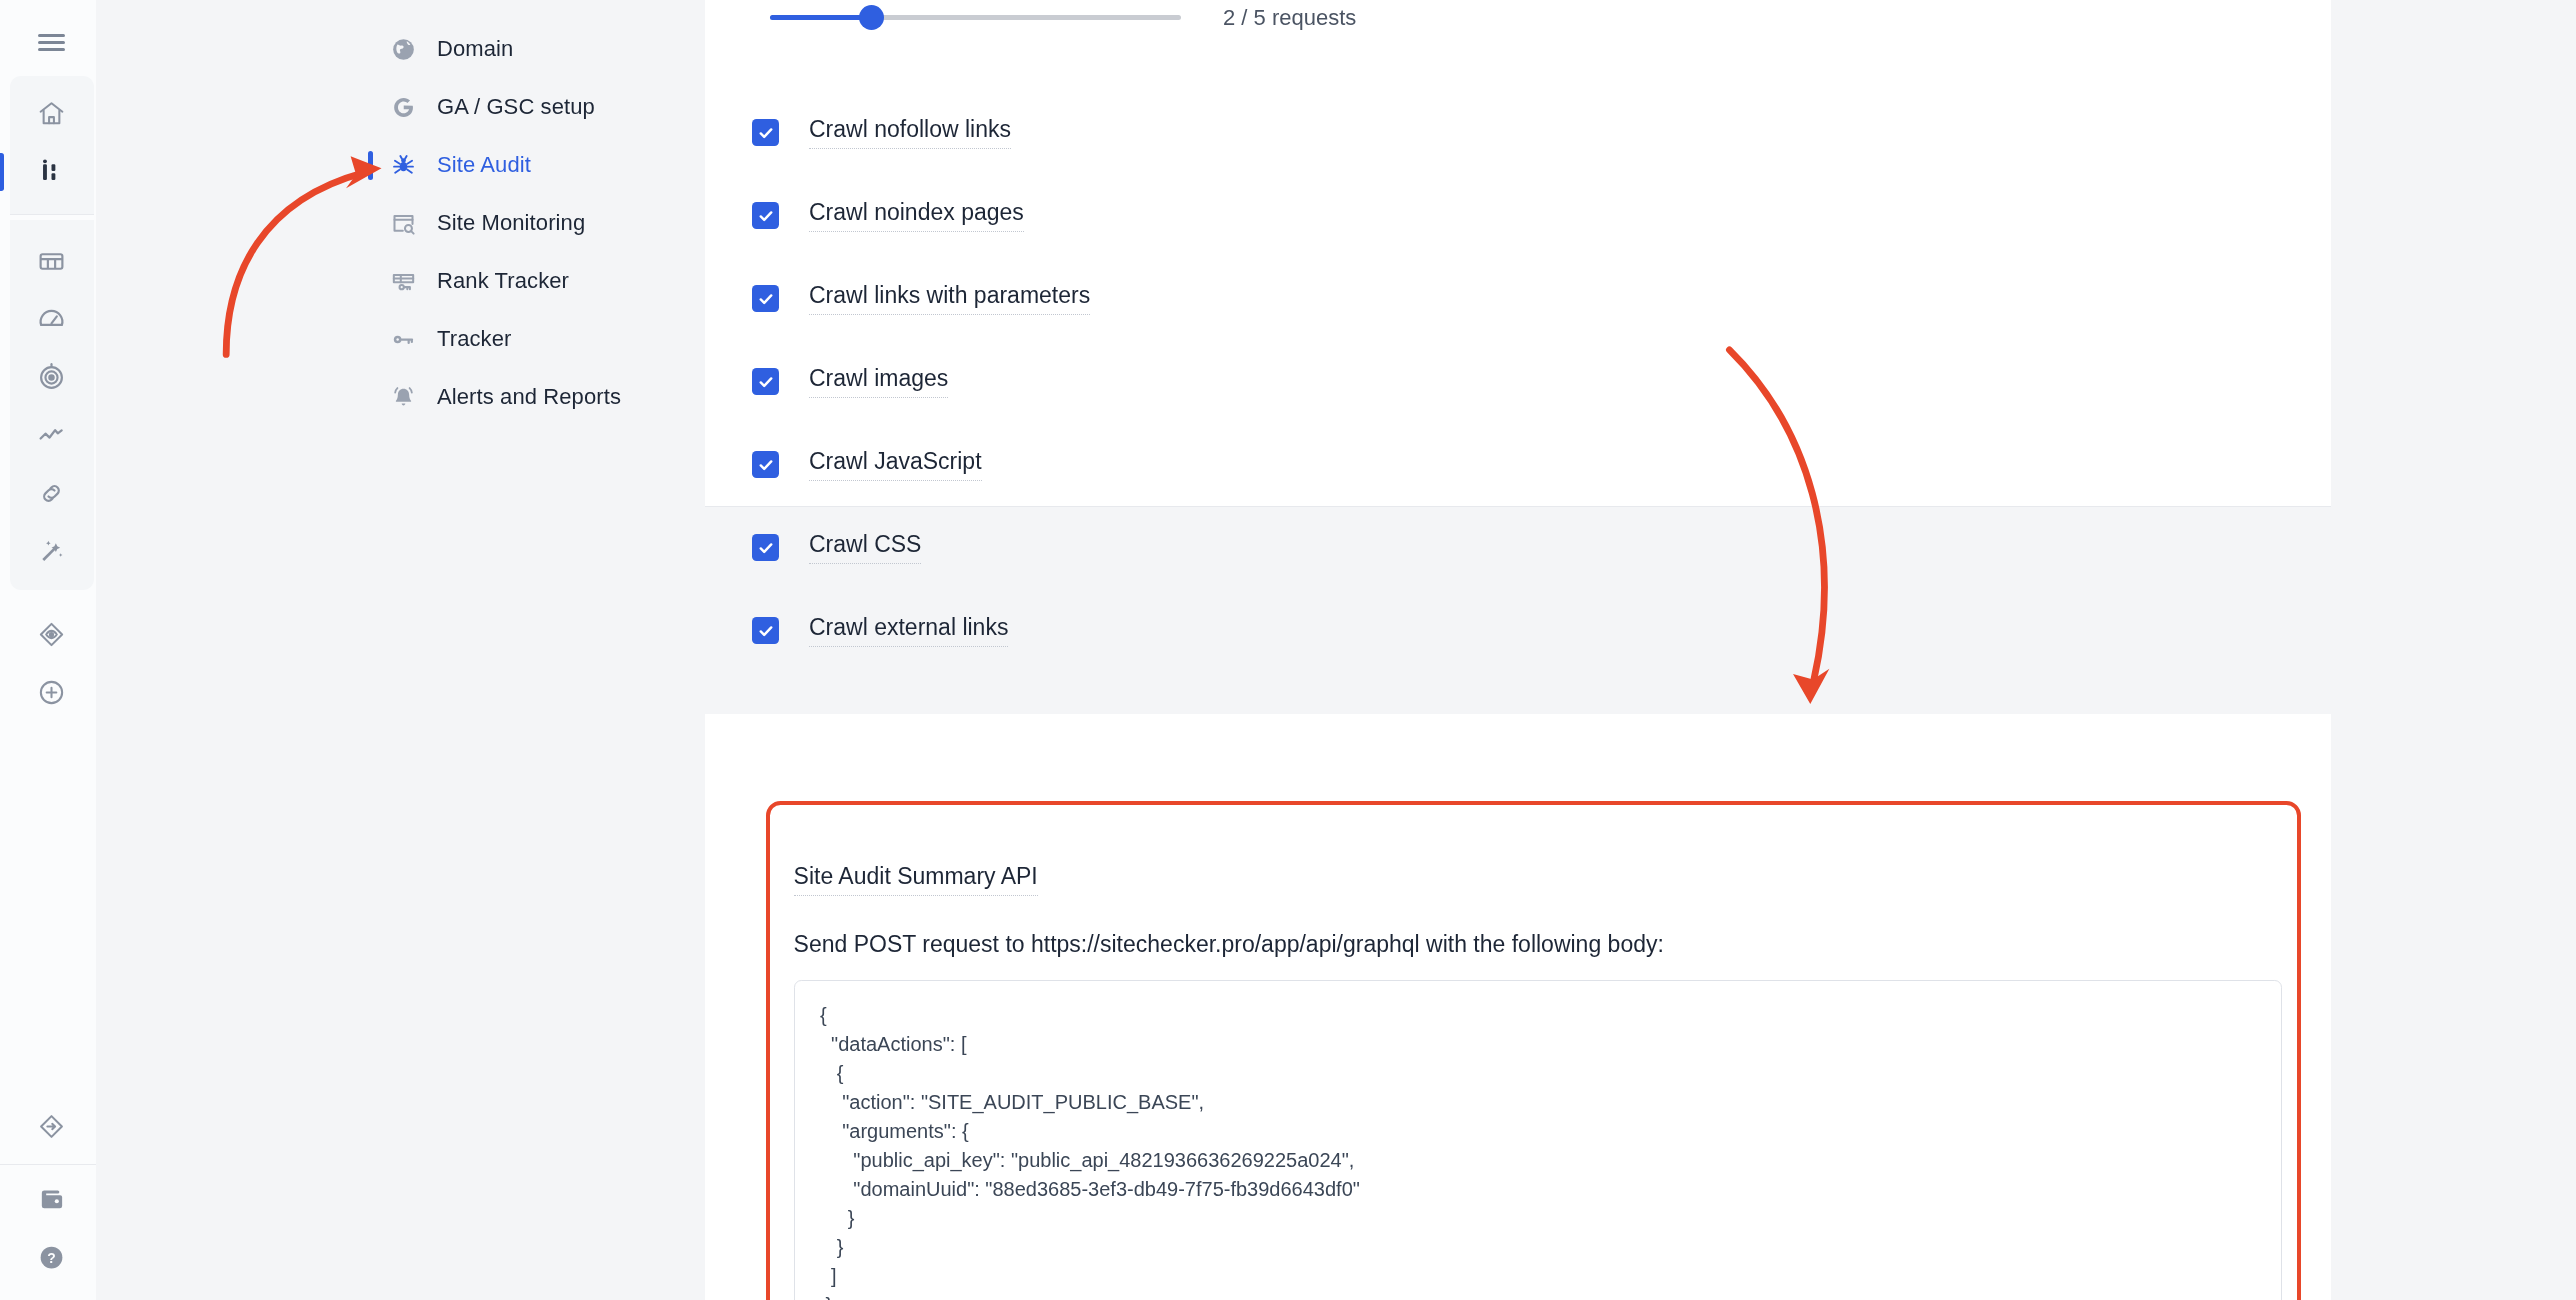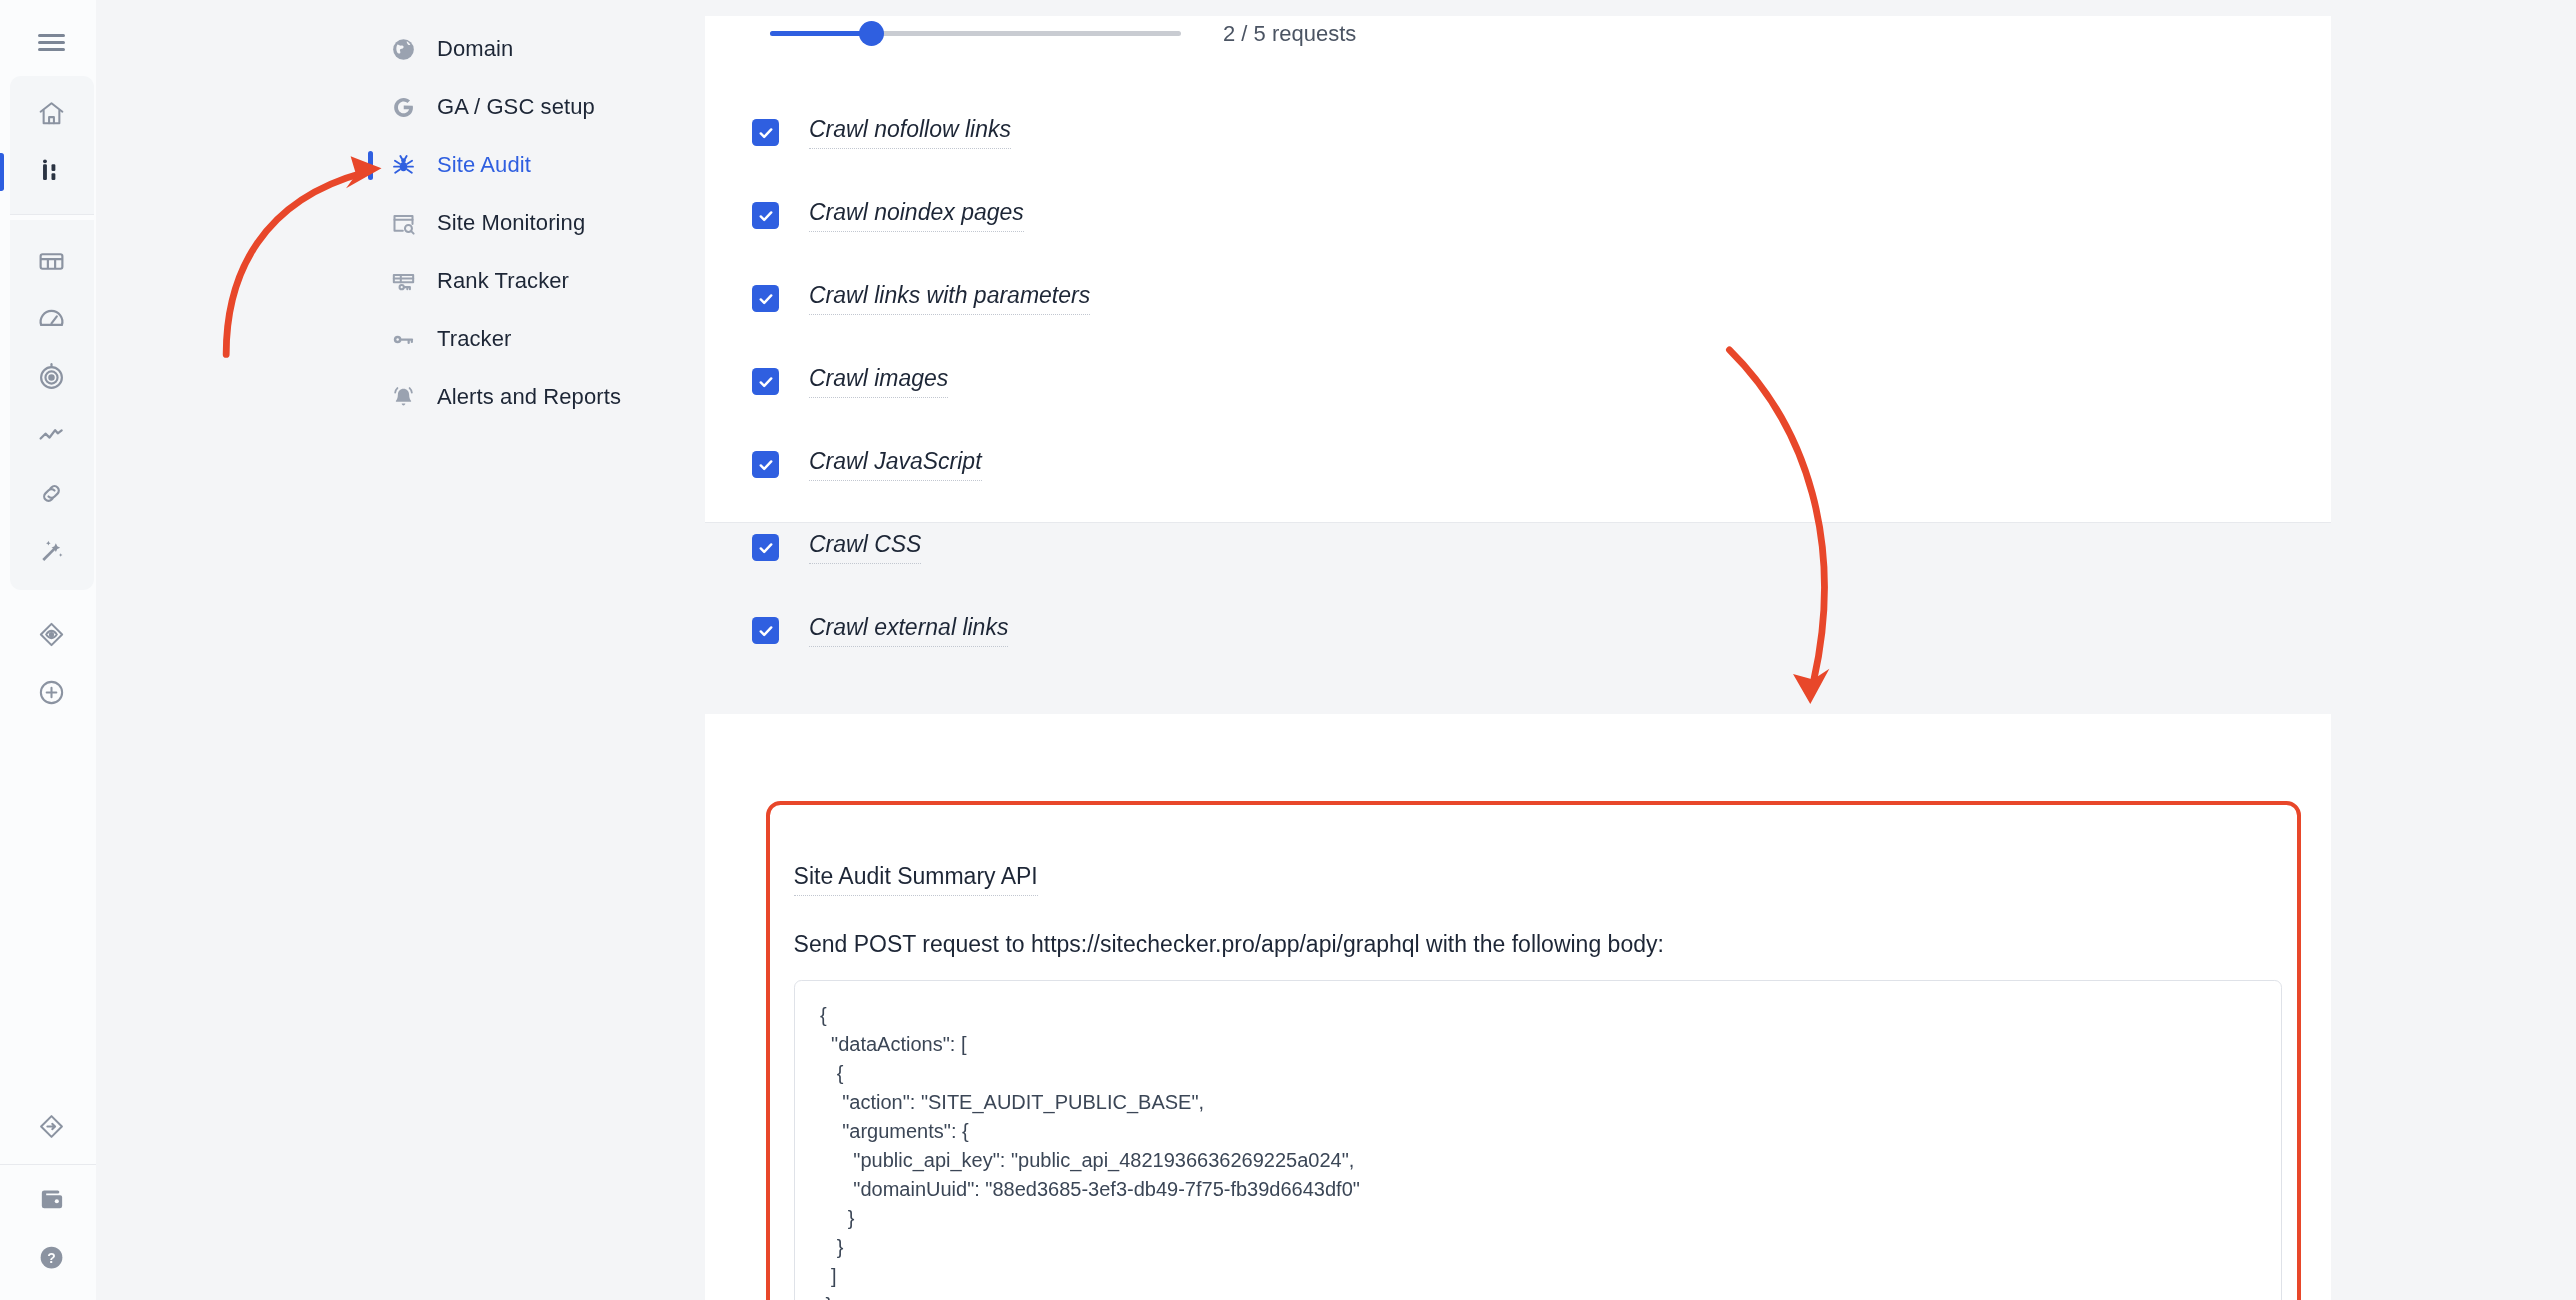--- a/index.html
+++ b/index.html
@@ -112,21 +112,21 @@
   }
 
   
   .panel {
     position: absolute;
     left: 705px;
     width: 1626px;
     background: #ffffff;
   }
   #panel-settings {
-    top: 16px;
+    top: 0;
     height: 507px;
     border-bottom: 0.9px solid #e7e9ed;
   }
   #panel-api {
     top: 714px;
     height: 587px;
   }
 
   
   .slider-row {
@@ -164,21 +164,20 @@
   }
 
   
   .check-list {
     position: absolute;
     left: 752px; top: 91px;
   }
   .check-row {
     display: flex; align-items: center;
     height: 83px;
-    font-style: italic;
   }
   .cbox {
     width: 27px; height: 27px;
     border-radius: 4.5px;
     background: #2f5fe0;
     display: flex; align-items: center; justify-content: center;
     flex: 0 0 auto;
     cursor: pointer;
   }
   .cbox svg { display: block; }

